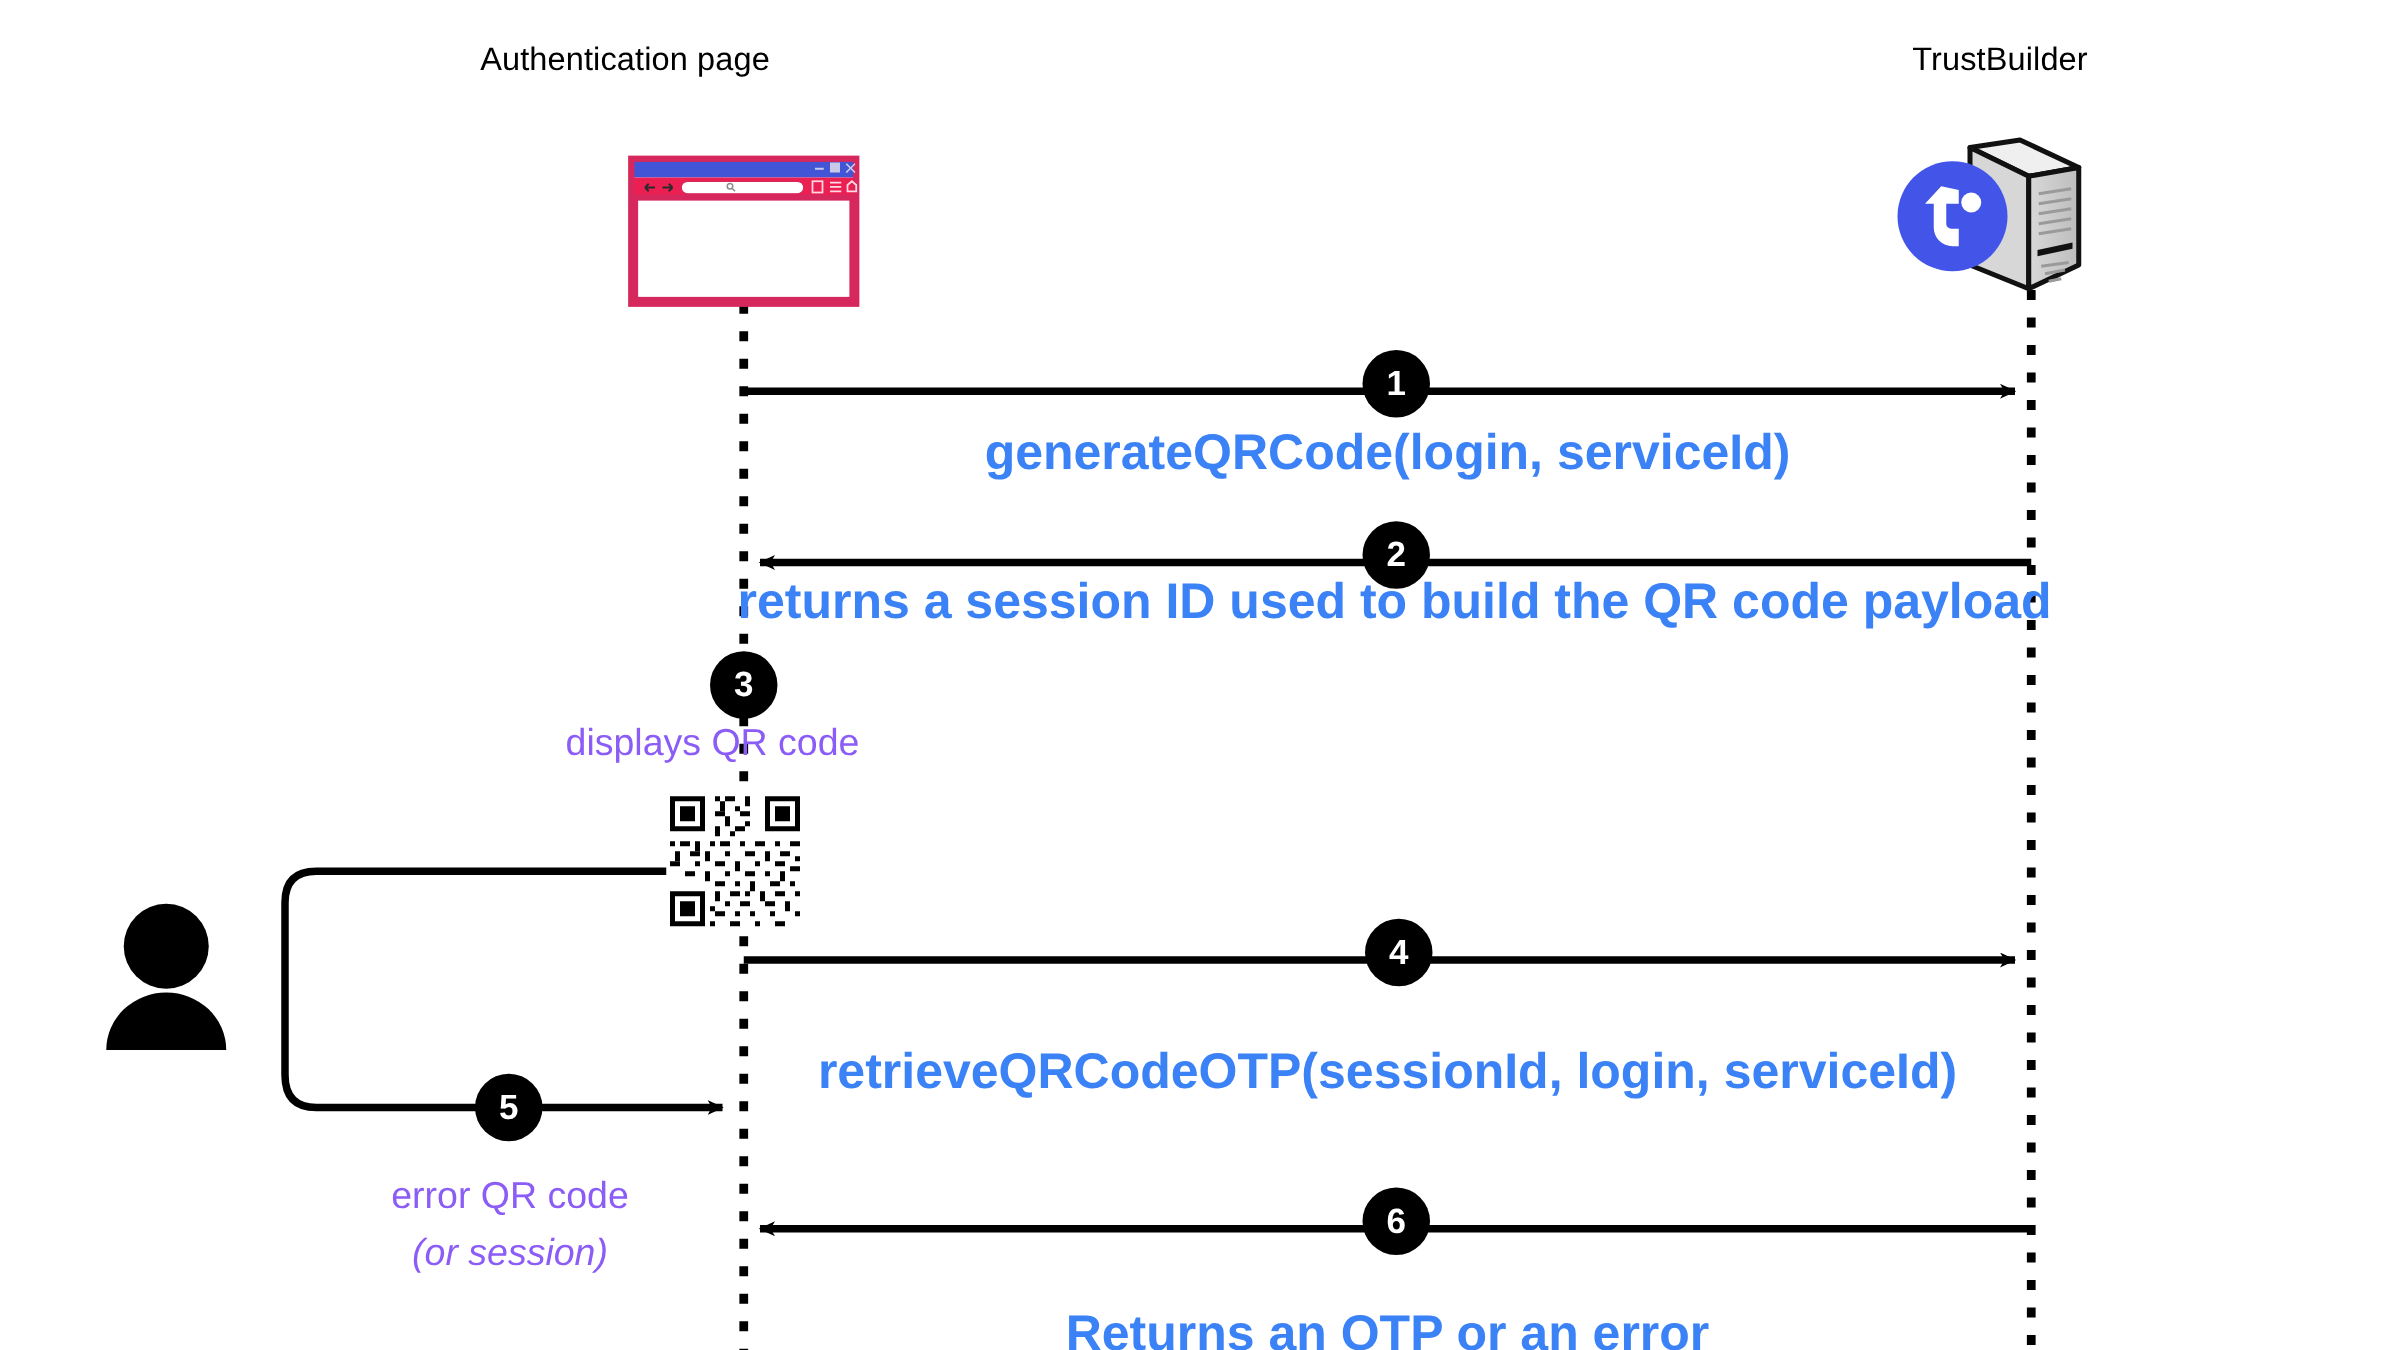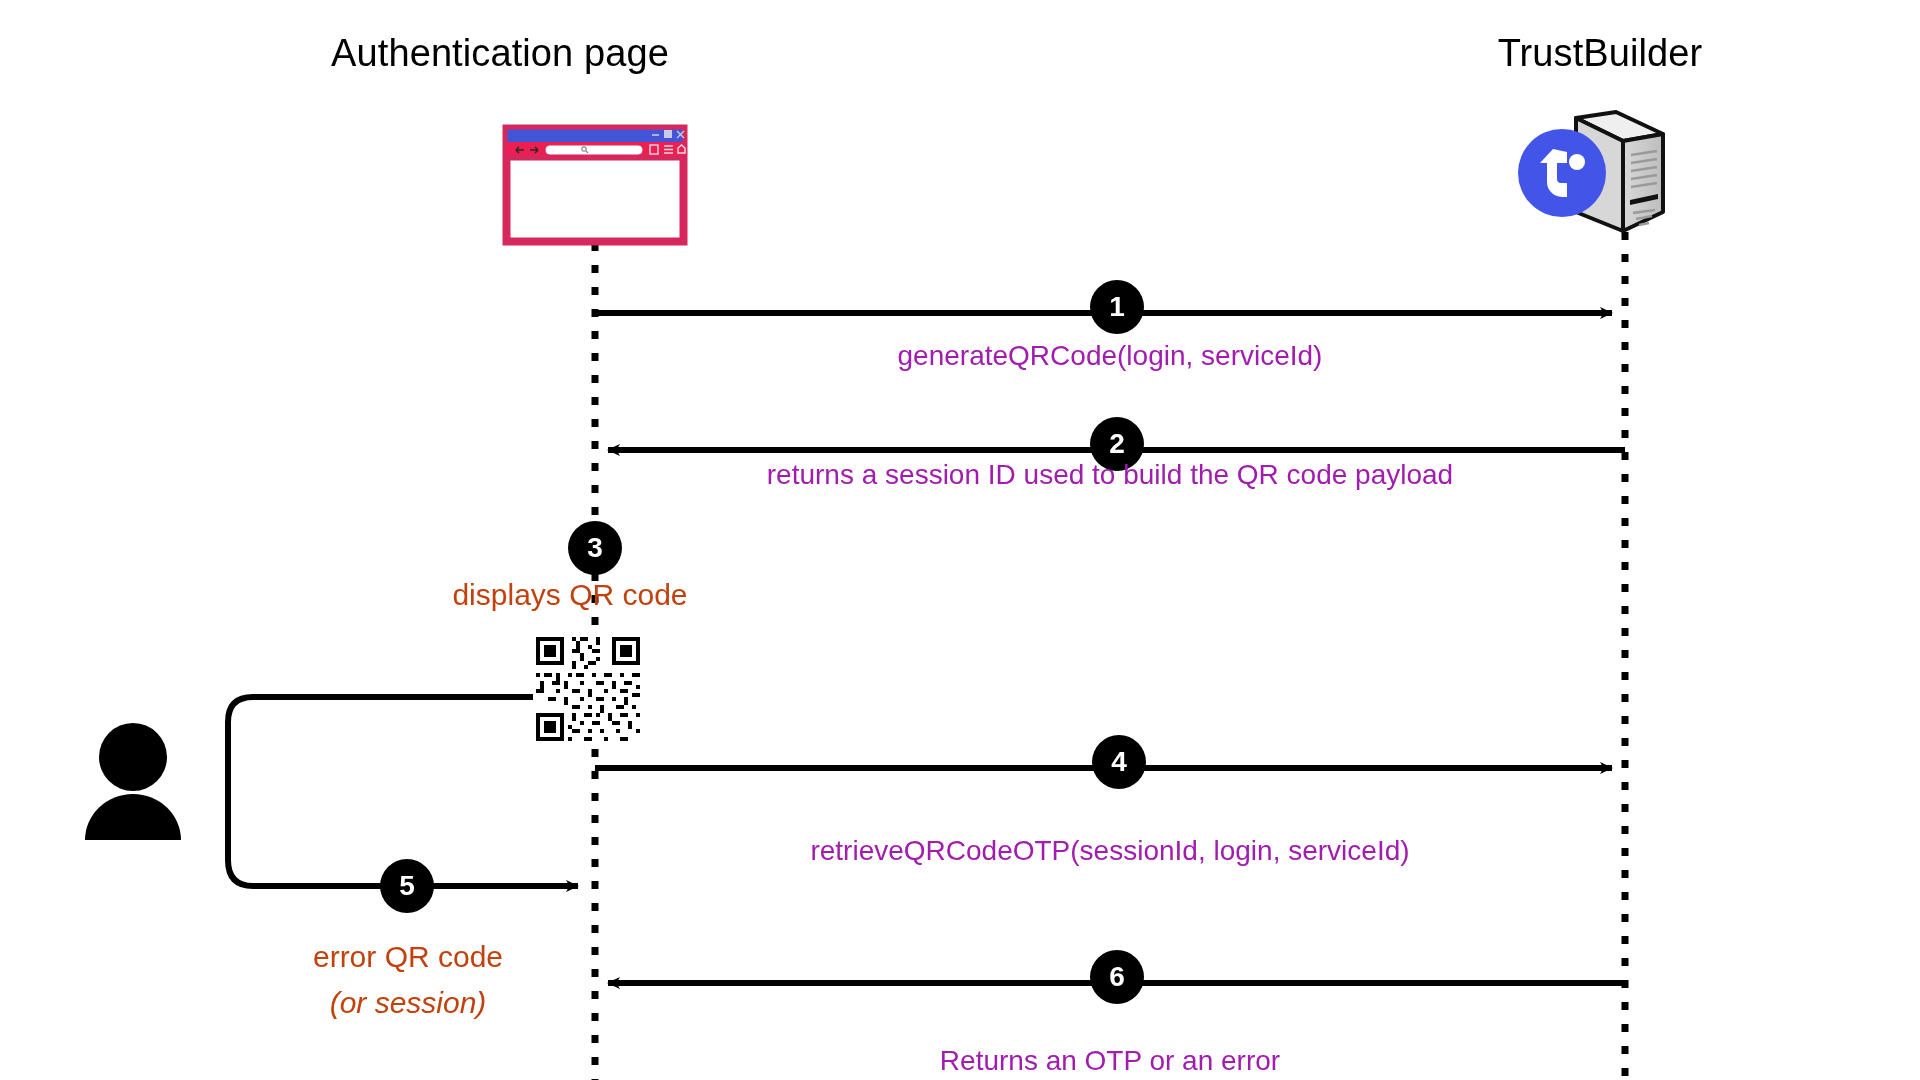--- a/index.html
+++ b/index.html
@@ -17,47 +17,48 @@
   }
   #canvas {
     position: absolute;
     left: 0; top: 0;
     width: 1920px;
     height: 1080px;
   }
   .actor-title {
     position: absolute;
     text-align: center;
-    font-size: 38px;
+    font-size: 26px;
     color: #000;
     white-space: nowrap;
     letter-spacing: 0.1px;
   }
   #title-auth {
     left: 280px;
     top: 32px;
     width: 440px;
   }
   #title-tb {
     left: 1380px;
     top: 32px;
     width: 440px;
   }
   .msg-label {
     position: absolute;
     text-align: center;
-    font-size: 28px;
-    color: #a21caf;
+    font-size: 40px;
+    color: #3b82f6;
     white-space: nowrap;
+    font-weight: bold;
   }
   .side-label {
     position: absolute;
     text-align: center;
     font-size: 30px;
-    color: #c2410c;
+    color: #8b5cf6;
     white-space: nowrap;
   }
   .side-label.italic {
     font-style: italic;
   }
   .step-badge {
     position: absolute;
     width: 54px;
     height: 54px;
     border-radius: 50%;

